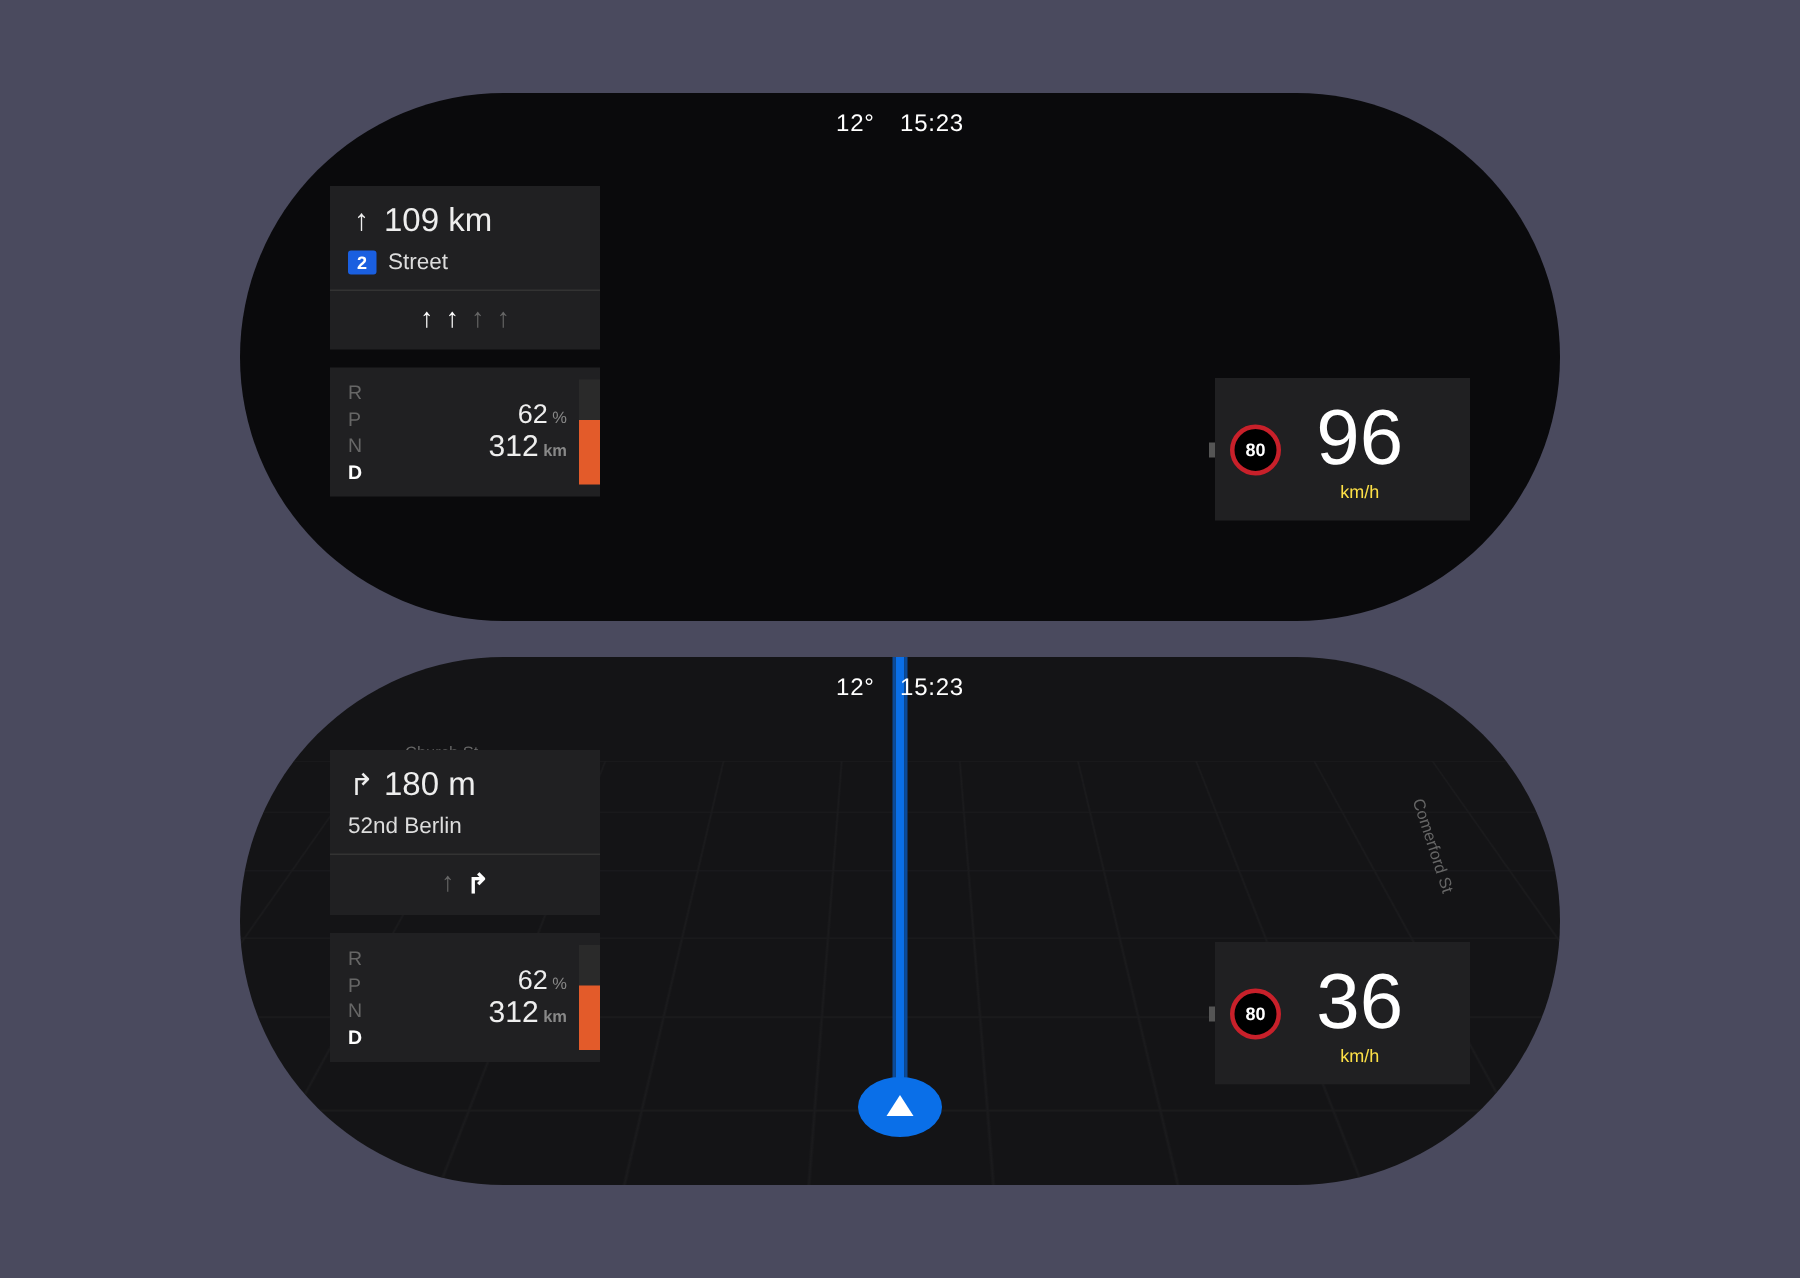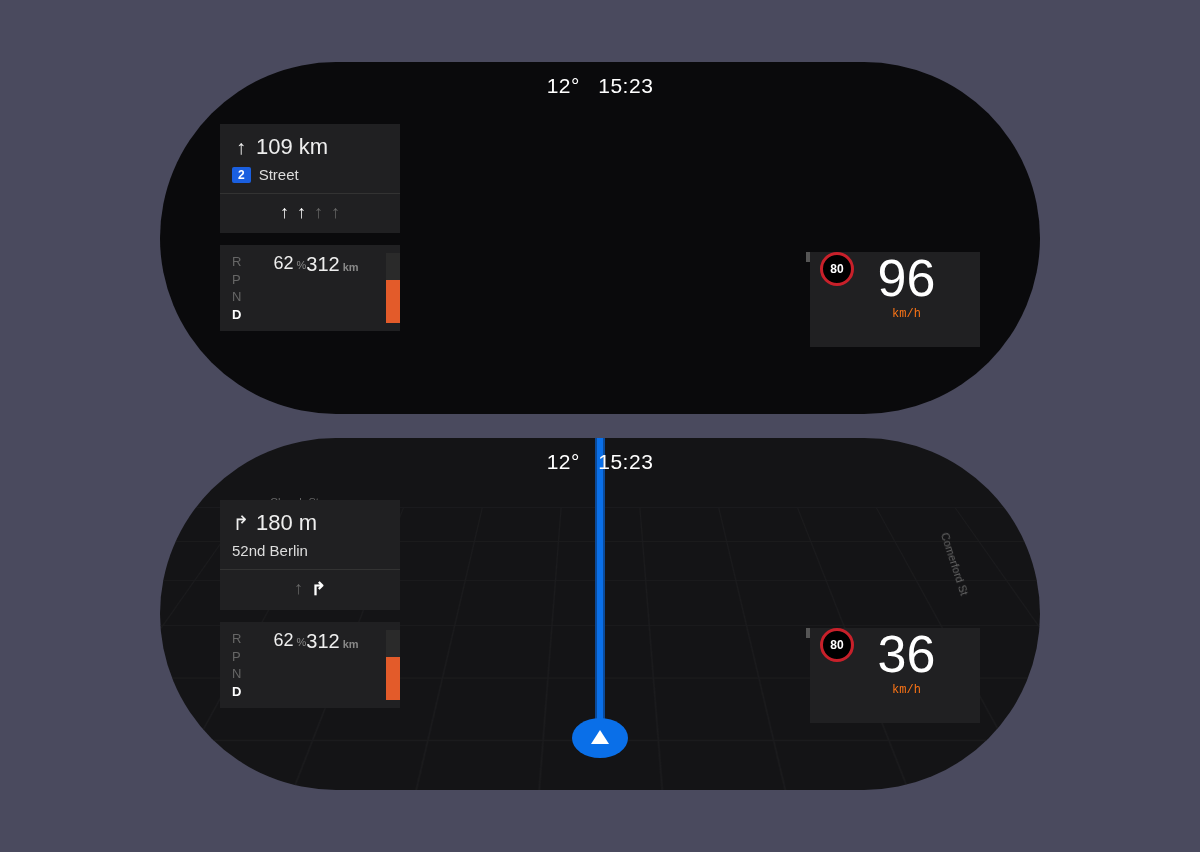--- a/index.html
+++ b/index.html
@@ -28,21 +28,21 @@
   .map-layer {
     position: absolute;
     inset: 0;
   }
   .status-bar {
     position: absolute;
     top: 12px;
     left: 0; right: 0;
     text-align: center;
     color: #fff;
-    font-size: 21px;
+    font-size: 16px;
     letter-spacing: 0.5px;
     z-index: 10;
   }
   .status-bar span { margin: 0 6px; }
 
   
   .left-col {
     position: absolute;
     left: 60px;
     top: 62px;
@@ -80,21 +80,21 @@
   .lane-arrow.active { color: #fff; }
 
   
   .gear-card {
     display: flex;
     align-items: stretch;
     padding: 8px 0 8px 12px;
   }
   .gear-stack { display: flex; flex-direction: column; font-size: 13px; color: #666; line-height: 1.35; width: 22px; }
   .gear-stack .sel { color: #fff; font-weight: 700; }
-  .batt-stats { flex: 1; text-align: right; padding-right: 8px; display:flex; flex-direction:row; justify-content:center; }
+  .batt-stats { flex: 1; text-align: right; padding-right: 8px; display:flex; flex-direction:column; justify-content:center; }
   .batt-line1 { font-size: 18px; color: #eee; }
   .batt-line1 .unit { font-size: 11px; color: #888; margin-left: 3px; }
   .batt-line2 { font-size: 20px; color: #eee; }
   .batt-line2 .unit { font-size: 11px; color: #888; margin-left: 3px; font-weight: bold; }
   .batt-gauge {
     width: 14px;
     background: #2a2a2a;
     position: relative;
     display: flex;
     flex-direction: column-reverse;
@@ -103,21 +103,21 @@
 
   
   .speed-card {
     position: absolute;
     right: 60px;
     top: 190px;
     width: 170px;
     height: 95px;
     background: #202022;
     display: flex;
-    align-items: flex-start;
+    align-items: center;
     z-index: 10;
   }
   .speed-notch { width: 4px; height: 10px; background: #555; margin-left: -4px; }
   .speed-limit {
     width: 34px; height: 34px;
     border-radius: 50%;
     border: 3px solid #c8202a;
     background: #000;
     color: #fff;
     font-size: 12px;
@@ -126,21 +126,21 @@
     margin-left: 10px;
   }
   .speed-val {
     flex: 1;
     text-align: center;
     color: #fff;
     line-height: 1;
     padding-right: 21px;
   }
   .speed-val .big { font-size: 52px; font-weight: 300; }
-  .speed-val .unit { font-size: 12px; color: #f97316; display:block; margin-top: 4px; font-family: Liberation Mono, monospace; }
+  .speed-val .unit { font-size: 12px; color: #fde047; display:block; margin-top: 4px; }
 
   
   .route-line {
     position: absolute;
     left: 50%;
     top: 0;
     width: 10px;
     margin-left: -5px;
     height: 300px;
     background: linear-gradient(#0a6fe8, #0a6fe8);

